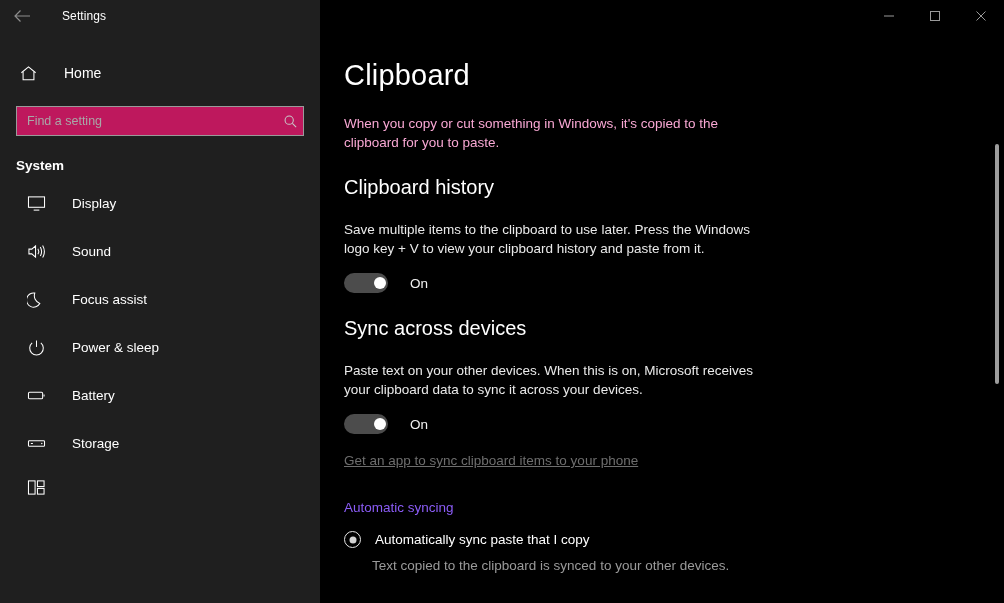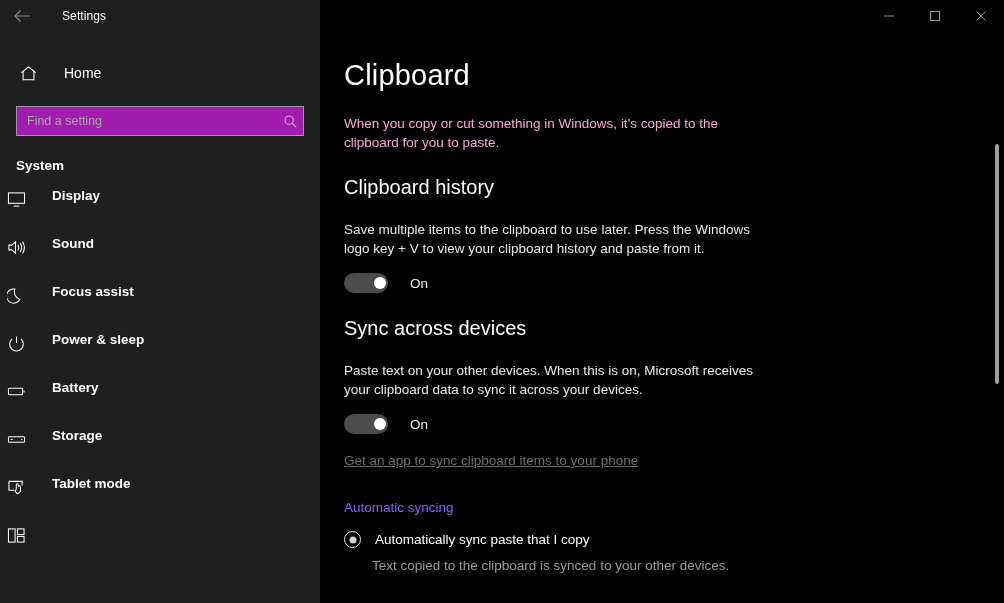--- a/index.html
+++ b/index.html
@@ -53,40 +53,39 @@
   }
   .home-row{
     display:flex; align-items:center; height:40px;
     margin-top:21px; padding-left:16px;
   }
   .home-row .ico{ width:24px; height:24px; color:#ffffff; display:flex; align-items:center; justify-content:center; }
   .home-row .lbl{ font-size:14px; color:#ffffff; margin-left:24px;text-align:center; }
 
   .search-wrap{
     margin:13px 16px 0 16px; height:30px; position:relative;
-    border:1px solid #9a9a9a; background:#a21caf;
+    border:1px solid #9a9a9a; background:#be185d;
     display:flex; align-items:center;
   }
   .search-wrap input{
     flex:1; height:28px; background:transparent; border:0; outline:none;
     color:#d8d8d8; font-size:12.5px; font-family:"Liberation Sans", sans-serif;
     padding:0 8px 0 10px;
   }
   .search-wrap input::placeholder{ color:#a8a8a8; opacity:1; }
   .search-ico{ width:26px; display:flex; align-items:center; justify-content:center; color:#c9c9c9; }
 
   .section-label{
     margin:22px 0 0 16px; font-size:13.5px; font-weight:bold; color:#ffffff;
   }
 
   .navlist{ margin-top:15px; }
   .navitem{
-    display:flex; height:31px; padding-left:4px;
+    display:flex; align-items:center; height:31px; padding-left:24px;
     margin-bottom:17px;
-    font-weight:bold;
   }
   .navitem .ico{ width:24px; height:22px; color:#ffffff; display:flex; align-items:center; justify-content:center; }
   .navitem .lbl{ font-size:13.5px; color:#ffffff; margin-left:24px; white-space:nowrap; }
   .navitem.clipped{ margin-bottom:0; height:22px; overflow:hidden; }
 
   
   .content{
     position:absolute; left:320px; top:32px; width:684px; height:571px;
     background:#000000; overflow:hidden;
   }
@@ -265,31 +264,20 @@
         <span class="ico">
           <svg width="19" height="17" viewBox="0 0 20 18" fill="none" stroke="currentColor" stroke-width="1.1">
             <rect x="1.5" y="6" width="17" height="6" rx="1"></rect>
             <path d="M4 9 H6.2"></path>
             <circle cx="15.6" cy="9" r="0.75" fill="currentColor" stroke="none"></circle>
           </svg>
         </span>
         <span class="lbl">Storage</span>
       </div>
 
-      <div class="navitem">
-        <span class="ico">
-          <svg width="19" height="17" viewBox="0 0 20 18" fill="none" stroke="currentColor" stroke-width="1.1">
-            <path d="M2 2.5 H16 V7"></path>
-            <path d="M2 2.5 V12 H7.5"></path>
-            <path d="M10.5 15.5 A3.6 3.6 0 0 0 14.2 12 V8.2 A1.1 1.1 0 0 0 12 8.2 V6.2 A1.1 1.1 0 0 0 9.8 6.2 V11"></path>
-            <path d="M9.8 11 L8.4 12.4 L10.5 15.5"></path>
-          </svg>
-        </span>
-        <span class="lbl">Tablet mode</span>
-      </div>
 
       <div class="navitem clipped">
         <span class="ico">
           <svg width="19" height="17" viewBox="0 0 20 18" fill="none" stroke="currentColor" stroke-width="1.1">
             <rect x="1.5" y="2" width="7" height="14"></rect>
             <rect x="11" y="2" width="7" height="6"></rect>
             <rect x="11" y="10" width="7" height="6"></rect>
           </svg>
         </span>
       </div>

